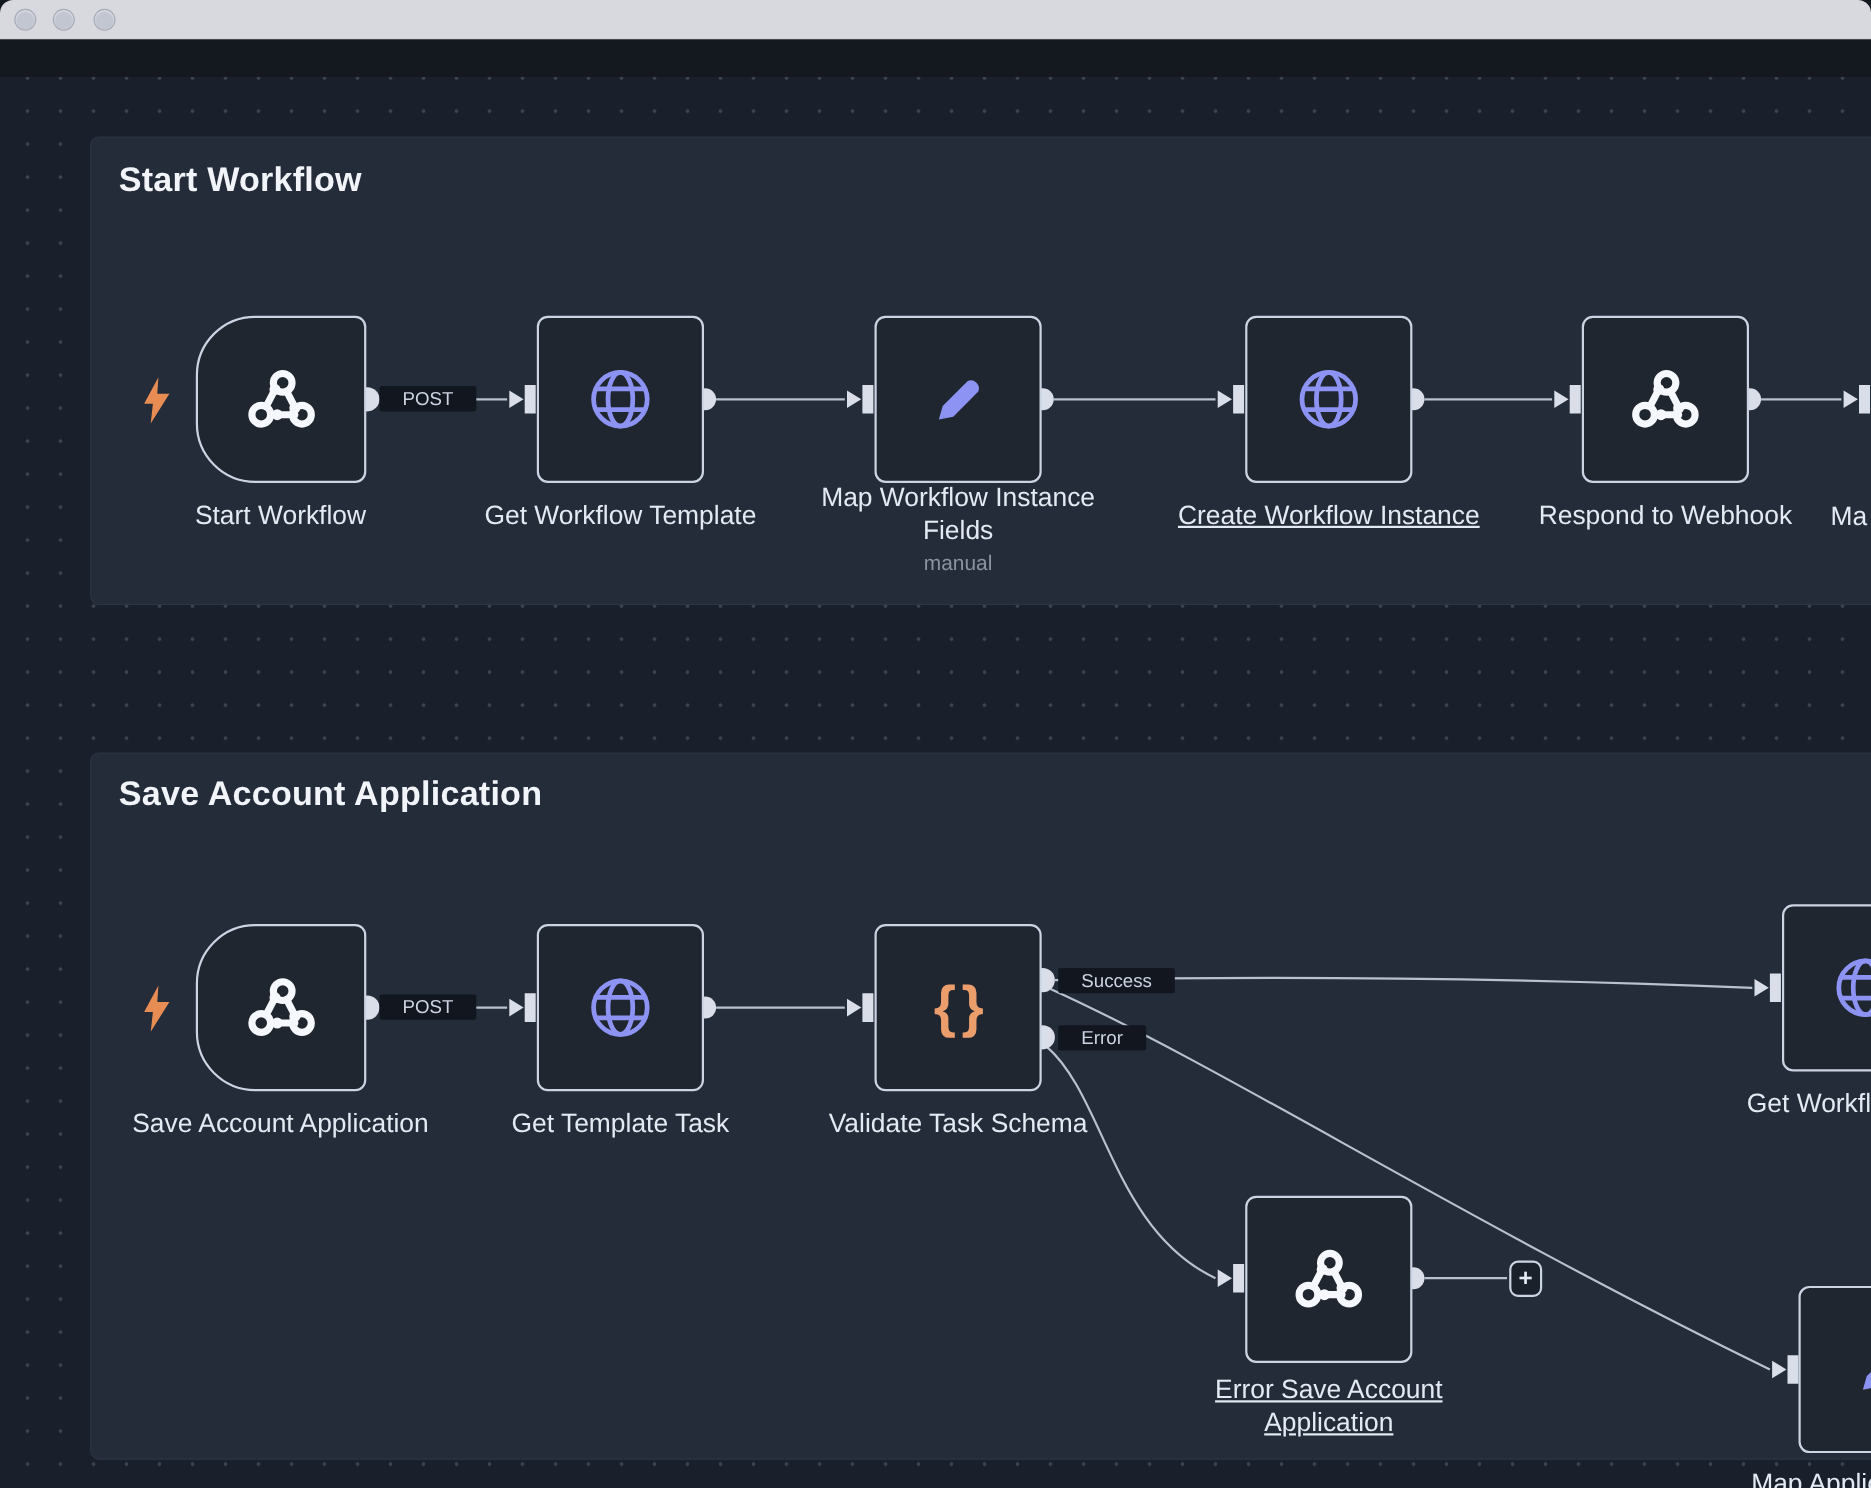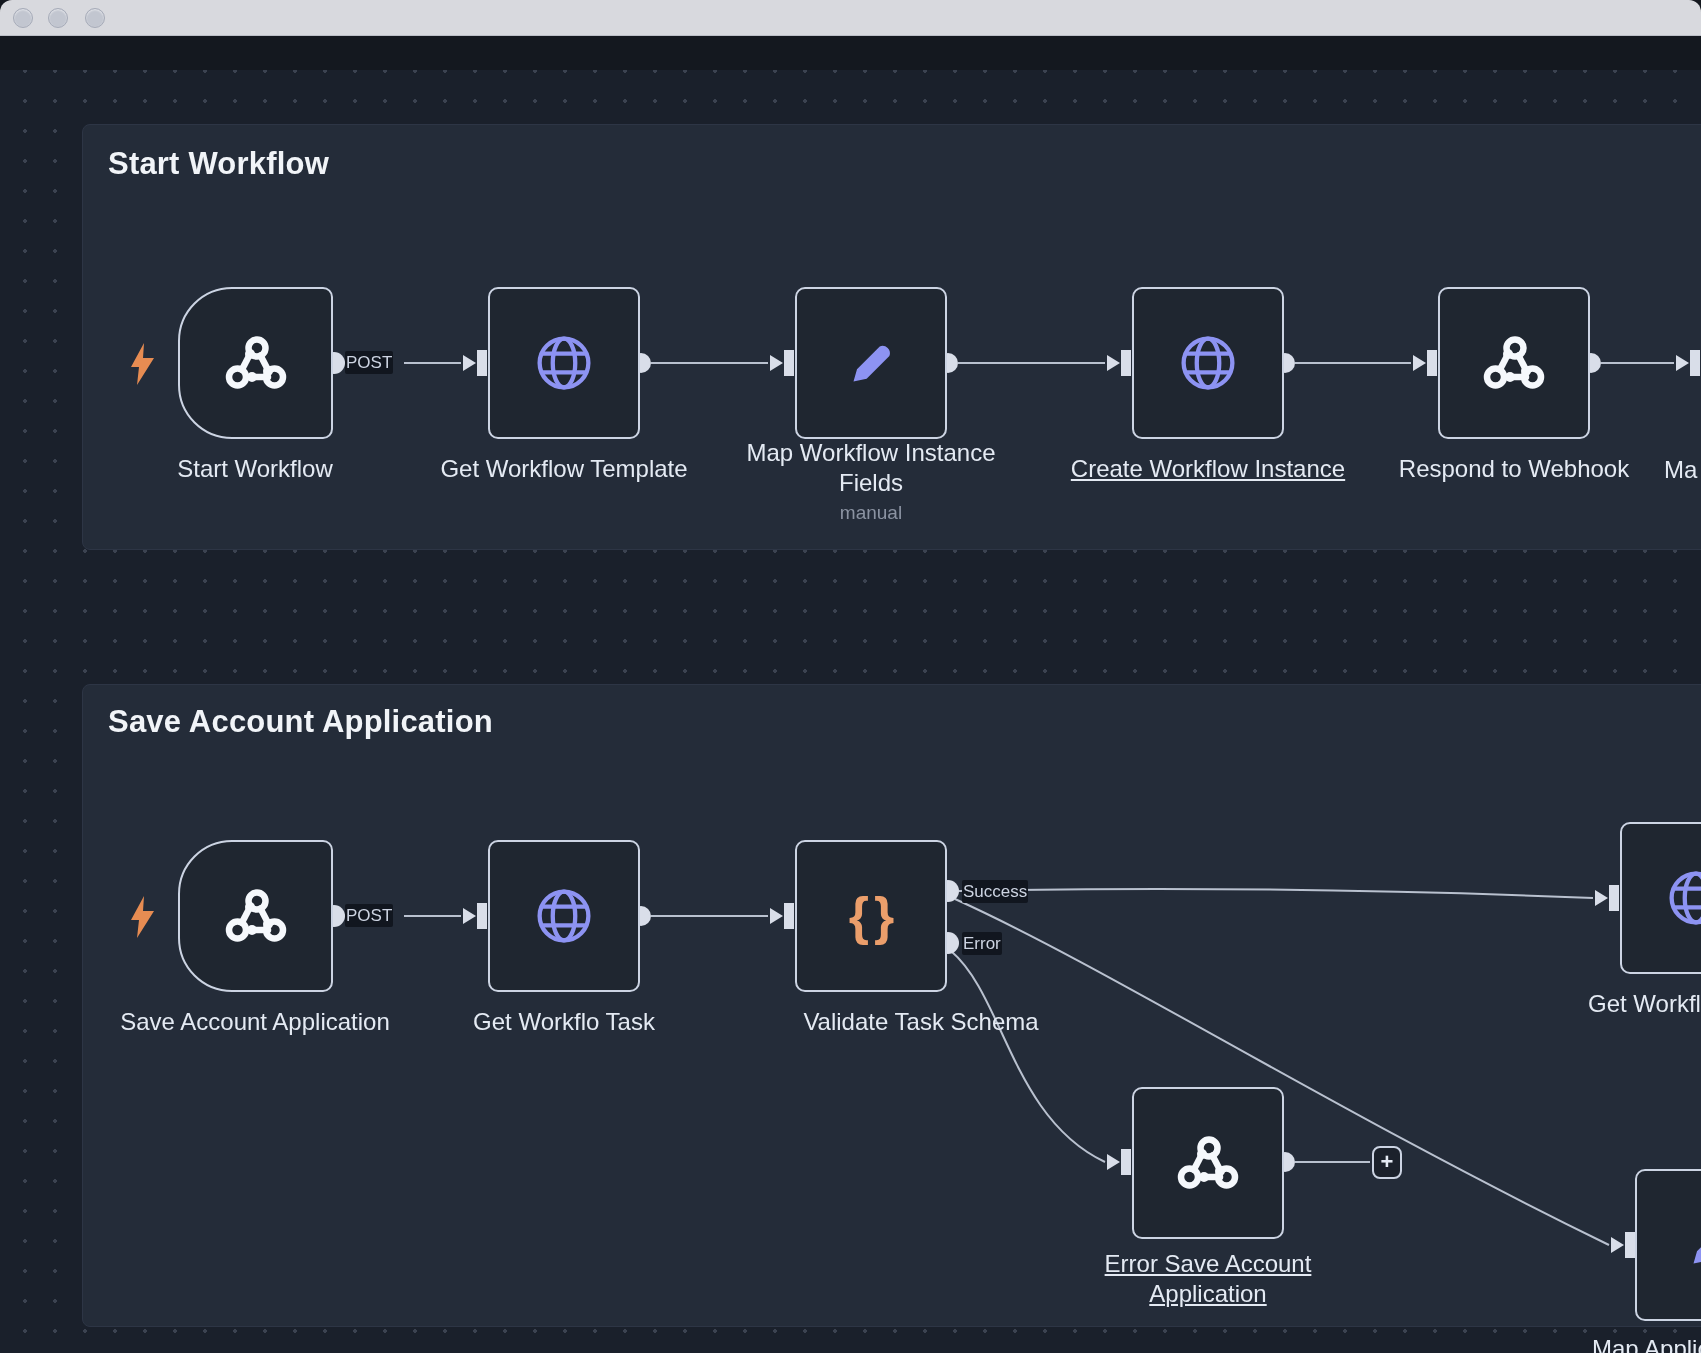--- a/index.html
+++ b/index.html
@@ -34,21 +34,21 @@
     display:flex; align-items:center; justify-content:center; }
   .node.trigger { width:155px; border-radius:54px 10px 10px 54px; }
 
   .lbl { position:absolute; z-index:4; text-align:center; transform:translateX(-50%);
     color:#e4eaf3; font-size:24px; line-height:30px; font-weight:500; }
   .lbl .sub { color:#8b93a2; font-size:19px; line-height:26px; font-weight:400; margin-top:2px; }
   .lbl.edge { transform:none; text-align:left; }
   .sub-edge { position:absolute; z-index:4; color:#8b93a2; font-size:19px; font-weight:400; }
 
   .tag { position:absolute; z-index:4; background:#11161f; color:#cdd4e2;
-    font-size:17px; line-height:17px; padding:3px 1px; border-radius:2px; }
+    font-size:17px; line-height:17px; padding:3px 21px; border-radius:2px; }
 
   .bolt { position:absolute; z-index:3; }
   .braces { font-size:52px; font-weight:700; letter-spacing:5px; color:#eb9e6b;
     padding-left:6px; }
 
   .plus-btn { position:absolute; z-index:4; width:30px; height:33px;
     background:#1b212b; border:2px solid #ccd4e3; border-radius:8px;
     color:#e4eaf3; font-size:22px; font-weight:700; line-height:28px;
     text-align:center; }
 
@@ -268,21 +268,21 @@
     <div>Map Workflow Instance Fields</div>
     <div class="sub">manual</div>
   </div>
   <div class="lbl" style="left:1208px; top:384px; width:360px;text-decoration:underline;">
     <div>Create Workflow Instance</div>
   </div>
   <div class="lbl" style="left:1514px; top:384px; width:340px;">Respond to Webhook</div>
   <div class="lbl edge" style="left:1664px; top:385px; width:60px;">Ma</div>
 
   <div class="lbl" style="left:255px; top:937px; width:380px;">Save Account Application</div>
-  <div class="lbl" style="left:564px; top:937px; width:340px;">Get Workflo Task</div>
-  <div class="lbl" style="left:921px; top:937px; width:340px;">Validate Task Schema</div>
+  <div class="lbl" style="left:564px; top:937px; width:340px;">Get Template Task</div>
+  <div class="lbl" style="left:871px; top:937px; width:340px;">Validate Task Schema</div>
   <div class="lbl edge" style="left:1588px; top:919px; width:140px;">Get Workflo</div>
   <div class="lbl" style="left:1208px; top:1179px; width:245px;text-decoration:underline;">Error Save Account Application</div>
   <div class="lbl edge" style="left:1592px; top:1264px; width:130px;">Map Applic</div>
   <div class="sub-edge" style="left:1650px; top:1297px;">man</div>
 
   <div class="corner-peek"></div>
 </div>
 
 </body></html>

